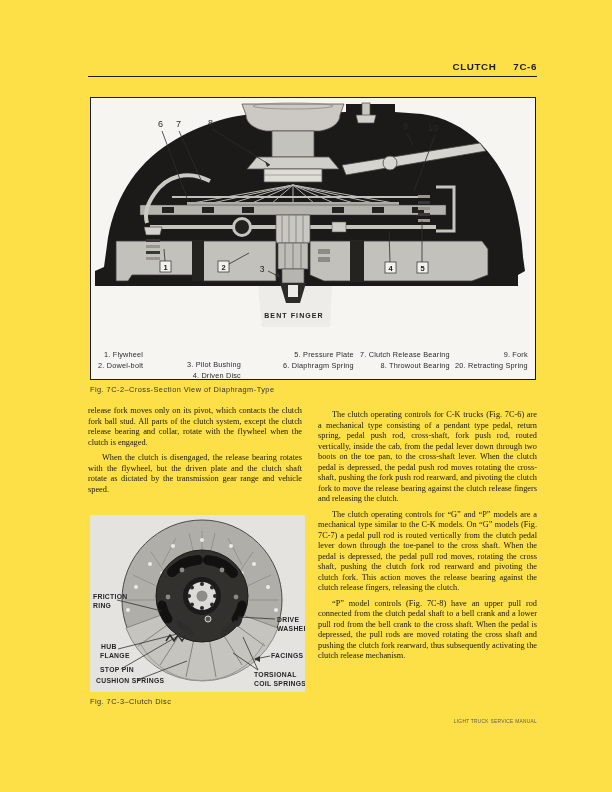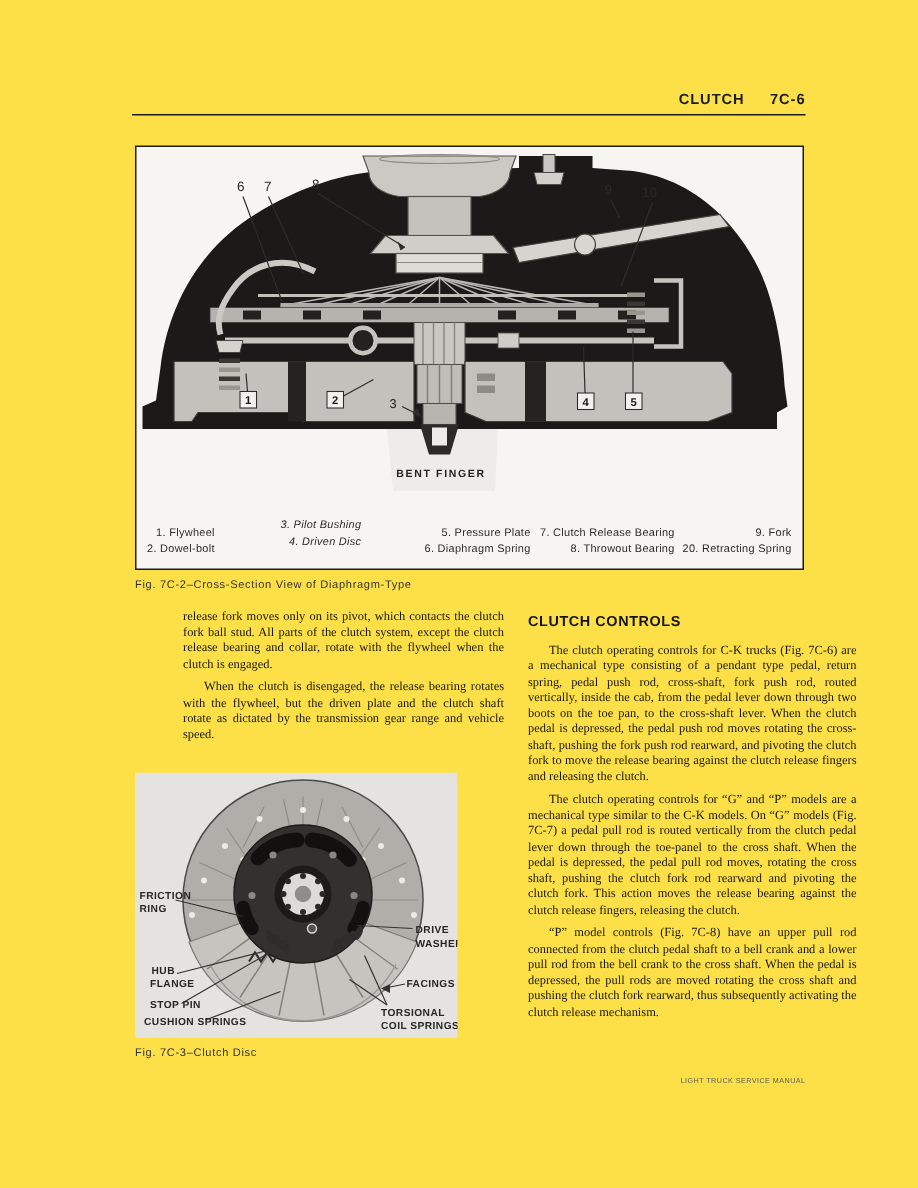--- a/index.html
+++ b/index.html
@@ -13,21 +13,21 @@
        font-weight:bold;font-size:9.8px;letter-spacing:.6px;color:#1c1c1c;}
   .hdr-rule{position:absolute;top:76px;left:88px;width:449px;border-top:1.9px solid #1c1c1c;}
   
   .figbox{position:absolute;top:97px;left:90px;width:444px;height:281px;border:1.4px solid #1a1a1a;background:#f6f5f2;}
   .legend-col{position:absolute;font-size:7.3px;line-height:11px;color:#2b2b2b;white-space:nowrap;letter-spacing:.2px;text-align:right;}
   .cap{position:absolute;font-size:7.4px;letter-spacing:.45px;color:#333;}
   .cap1{top:385px;left:90px;width:444px;}
   .cap2{top:697px;left:90px;width:215px;}
   
   .col{position:absolute;font-family:"Liberation Serif",serif;font-size:8.3px;line-height:10.5px;
-       text-align:justify;color:#161616;margin-left:34px;}
+       text-align:justify;color:#161616;}
   .col p{margin:0 0 5px 0;text-indent:14px;}
   .col p.noindent{text-indent:0;}
   .col-left{top:406px;left:88px;width:214px;}
   .col-right{top:410px;left:318px;width:219px;}
   .sect-head{font-family:"Liberation Sans",sans-serif;font-weight:bold;font-size:9.6px;
              letter-spacing:.4px;margin:0 0 8px 0;color:#141414;}
   
   .fig2{position:absolute;top:515px;left:90px;width:215px;height:177px;}
   
   .ftr{position:absolute;top:719px;left:336px;width:201px;text-align:right;
@@ -185,21 +185,21 @@
         <text x="298.5" y="171.5" text-anchor="middle" font-size="7.5" font-weight="bold" fill="#1b1a18">4</text>
         <rect x="325" y="163" width="11" height="11" fill="#f2f1ed" stroke="#2a2a28" stroke-width="0.7"></rect>
         <text x="330.5" y="171.5" text-anchor="middle" font-size="7.5" font-weight="bold" fill="#1b1a18">5</text>
       </g>
     </svg>
 
     <div class="legend-col" style="top:251px;left:7px;">
       <div>1. Flywheel</div>
       <div>2. Dowel-bolt</div>
     </div>
-    <div class="legend-col" style="top:246px;left:96px;font-style:italic;">
+    <div class="legend-col" style="top:261px;left:96px;">
       <div>3. Pilot Bushing</div>
       <div>4. Driven Disc</div>
     </div>
     <div class="legend-col" style="top:251px;left:192px;">
       <div>5. Pressure Plate</div>
       <div>6. Diaphragm Spring</div>
     </div>
     <div class="legend-col" style="top:251px;left:269px;">
       <div>7. Clutch Release Bearing</div>
       <div>8. Throwout Bearing</div>
@@ -332,21 +332,20 @@
         <text x="6" y="168">CUSHION SPRINGS</text>
         <text x="181" y="143">FACINGS</text>
         <text x="164" y="162">TORSIONAL</text>
         <text x="164" y="171">COIL SPRINGS</text>
       </g>
     </svg>
   </div>
   <div class="cap cap2">Fig. 7C-3–Clutch Disc</div>
 
   <div class="col col-right">
-    <h2 class="sect-head">CLUTCH CONTROLS</h2>
     <p>The clutch operating controls for C-K trucks (Fig. 7C-6) are a mechanical type consisting of a pendant type pedal, return spring, pedal push rod, cross-shaft, fork push rod, routed vertically, inside the cab, from the pedal lever down through two boots on the toe pan, to the cross-shaft lever. When the clutch pedal is depressed, the pedal push rod moves rotating the cross-shaft, pushing the fork push rod rearward, and pivoting the clutch fork to move the release bearing against the clutch release fingers and releasing the clutch.</p>
     <p>The clutch operating controls for “G” and “P” models are a mechanical type similar to the C-K models. On “G” models (Fig. 7C-7) a pedal pull rod is routed vertically from the clutch pedal lever down through the toe-panel to the cross shaft. When the pedal is depressed, the pedal pull rod moves, rotating the cross shaft, pushing the clutch fork rod rearward and pivoting the clutch fork. This action moves the release bearing against the clutch release fingers, releasing the clutch.</p>
     <p>“P” model controls (Fig. 7C-8) have an upper pull rod connected from the clutch pedal shaft to a bell crank and a lower pull rod from the bell crank to the cross shaft. When the pedal is depressed, the pull rods are moved rotating the cross shaft and pushing the clutch fork rearward, thus subsequently activating the clutch release mechanism.</p>
   </div>
 
   <div class="ftr">LIGHT TRUCK SERVICE MANUAL</div>
 
 </div>
 
 </body></html>

